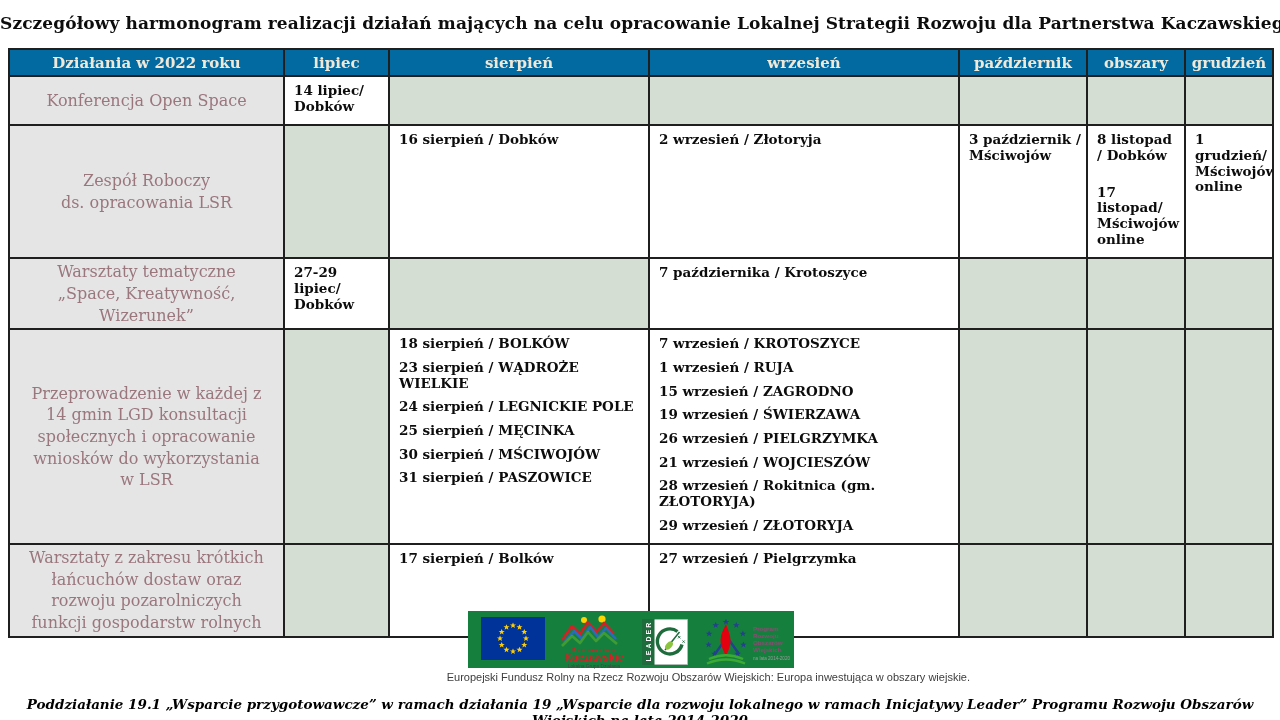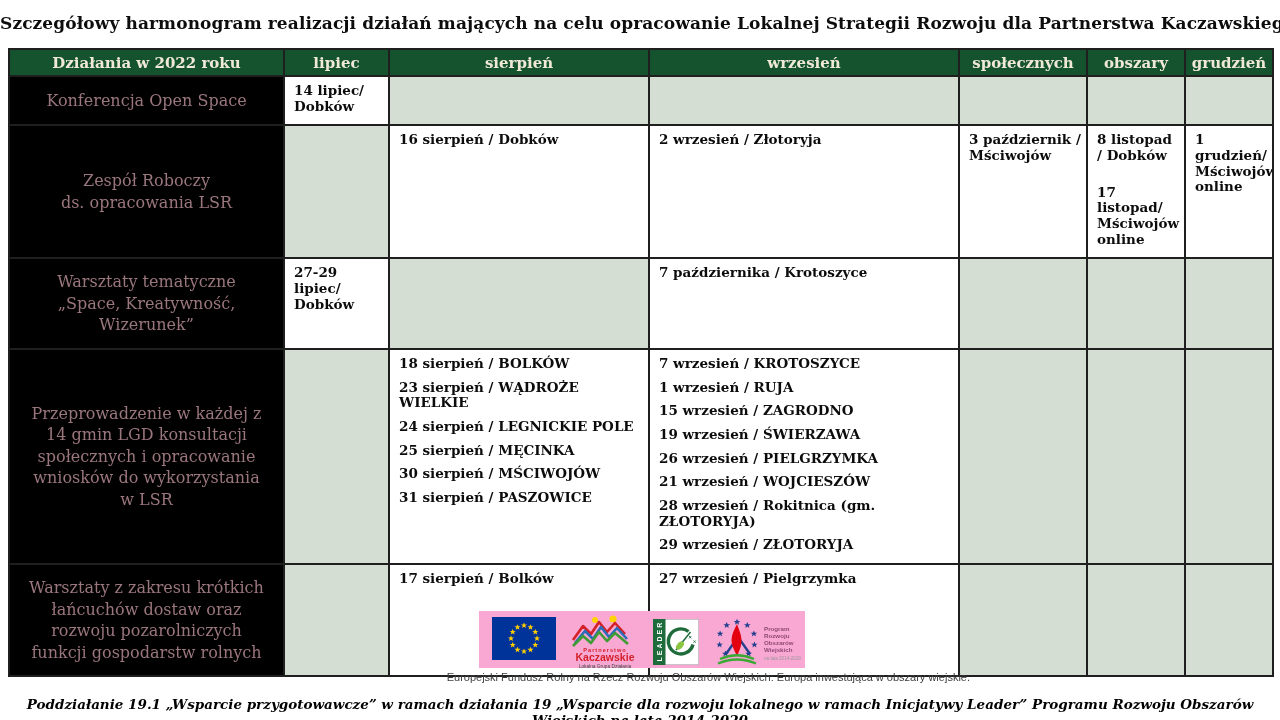--- a/index.html
+++ b/index.html
@@ -10,36 +10,36 @@
   .title{
     position:absolute;top:13px;left:0;width:1280px;text-align:center;
     font-weight:bold;font-size:17px;letter-spacing:.1px;white-space:nowrap;color:#0d0d0d;
   }
   table.sched{
     position:absolute;top:48px;left:8px;width:1264px;
     border-collapse:collapse;table-layout:fixed;
   }
   .sched th,.sched td{border:2px solid #1f1f1f;overflow:hidden;}
   .sched th{
-    background:#14532d;color:#f0e9d8;font-weight:bold;font-size:15px;
+    background:#0369a1;color:#f0e9d8;font-weight:bold;font-size:15px;
     padding:2px;text-align:center;
   }
   .sched td.g{background:#d4ded3;}
   .sched td.act{
     text-align:center;vertical-align:middle;color:#9a767d;
-    font-size:16px;line-height:1.35;padding:12px 4px;background:#000000;
+    font-size:16px;line-height:1.35;padding:2px 4px;background:#e5e5e5;
   }
   .act-line{white-space:nowrap;}
   .sched td.mon{
     vertical-align:top;background:#fff;
     padding:6px 5px 2px 9px;font-weight:bold;font-size:13.5px;color:#0c0c0c;
   }
   .entry{margin-bottom:8px;line-height:1.16;}
   .entry.gap-lg{margin-bottom:21px;}
-  .logos{position:absolute;left:479px;top:611px;width:326px;height:57px;background:#f9a8d4;}
+  .logos{position:absolute;left:468px;top:611px;width:326px;height:57px;background:#15803d;}
   .logo{position:absolute;}
   .logo-eu{left:13px;top:6px;}
   .logo-kacz{left:86px;top:2px;}
   .logo-leader{left:174px;top:8px;}
   .logo-prow{left:228px;top:5px;}
   .eu-caption{
     position:absolute;top:671px;left:290px;width:680px;text-align:right;
     font-family:"Liberation Sans",sans-serif;font-size:11px;color:#3d3d3d;
   }
   .prog{
@@ -62,21 +62,21 @@
       <col style="width:128px">
       <col style="width:98px">
       <col style="width:88px">
   </colgroup>
   <tbody>
       <tr style="height:27px">
     <th>Działania w 2022 roku</th>
     <th>lipiec</th>
     <th>sierpień</th>
     <th>wrzesień</th>
-    <th>społecznych</th>
+    <th>październik</th>
     <th>obszary</th>
     <th>grudzień</th>
   </tr>
 
   <tr style="height:42px">
     <td class="act">
       <div class="act-line">Konferencja Open Space</div>
     </td>
     <td class="mon">
       <div class="entry">14 lipiec/ Dobków</div>

